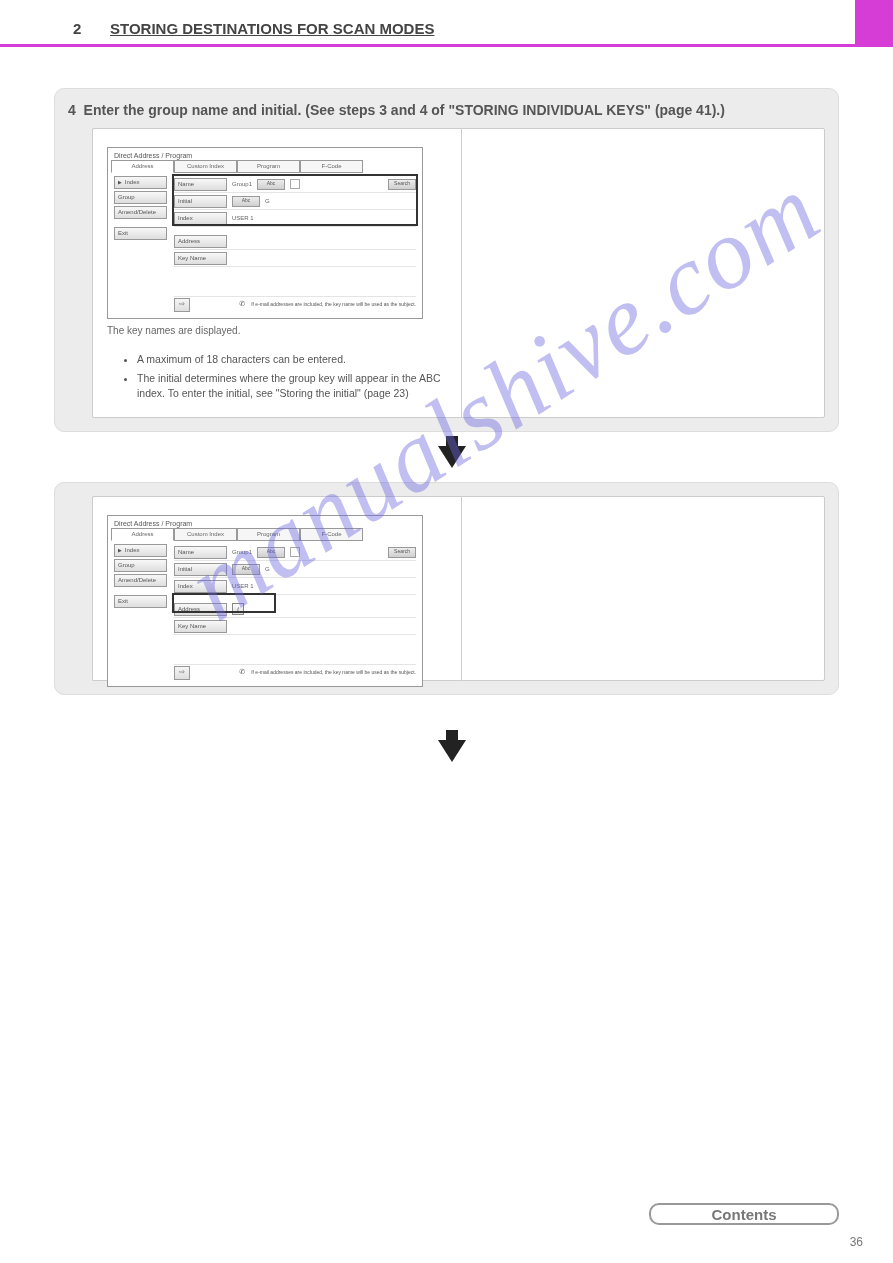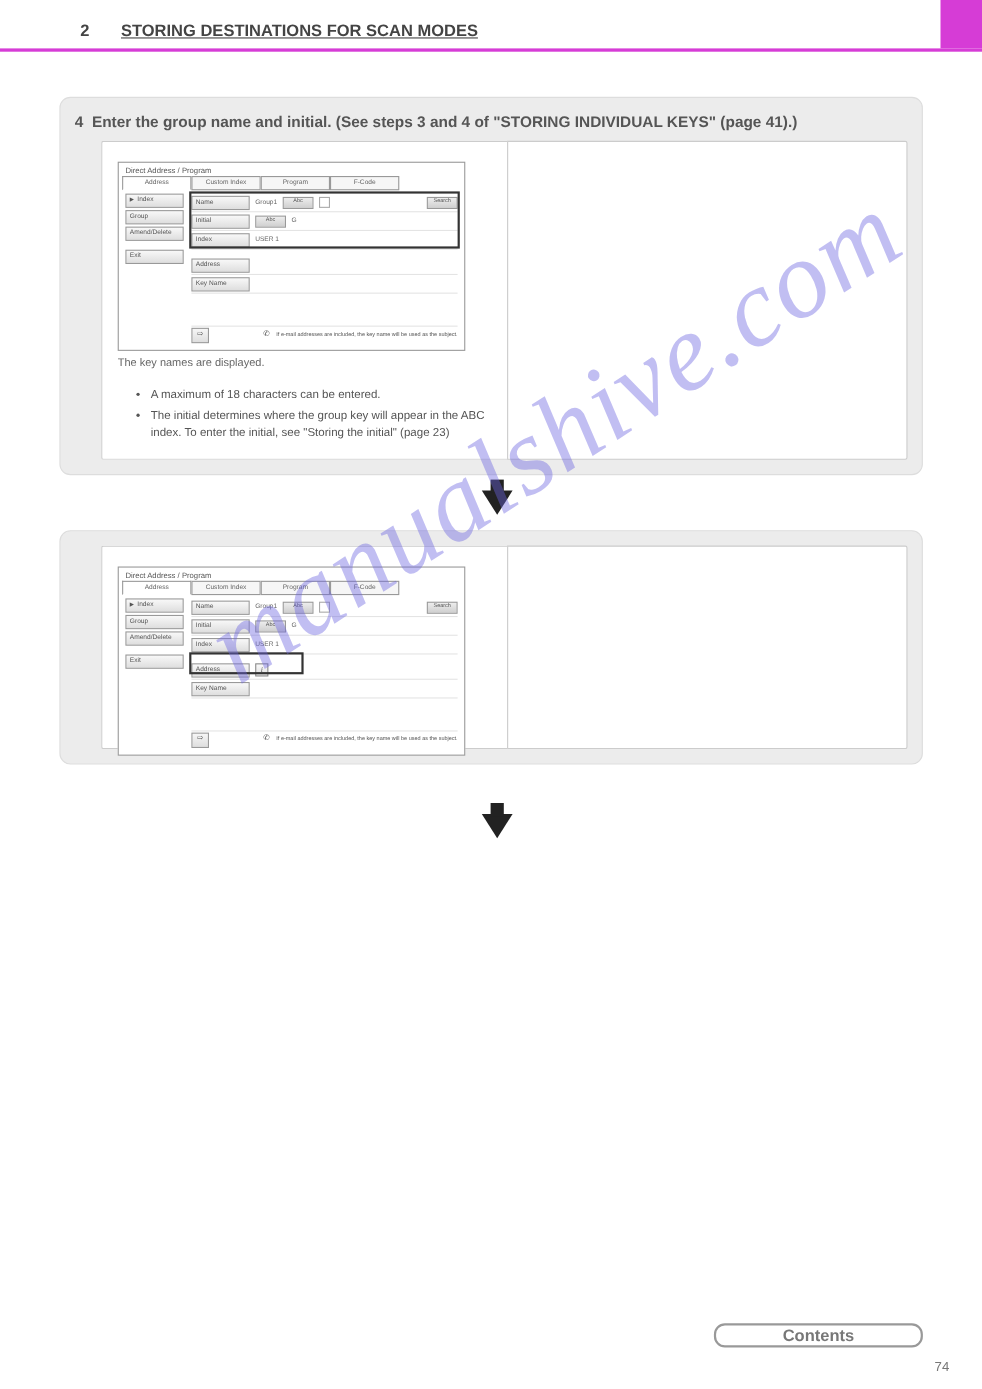--- a/index.html
+++ b/index.html
@@ -269,13 +269,13 @@
     <div class="panel panel-right">
     </div>
   </div>
 </div>
 
 <div class="arrow-down" style="top:740px;"></div>
 
 <div class="watermark">manualshive.com</div>
 
 <div class="contents-box">Contents</div>
-<div class="page-num">74</div>
+<div class="page-num">36</div>
 
 </body></html>

